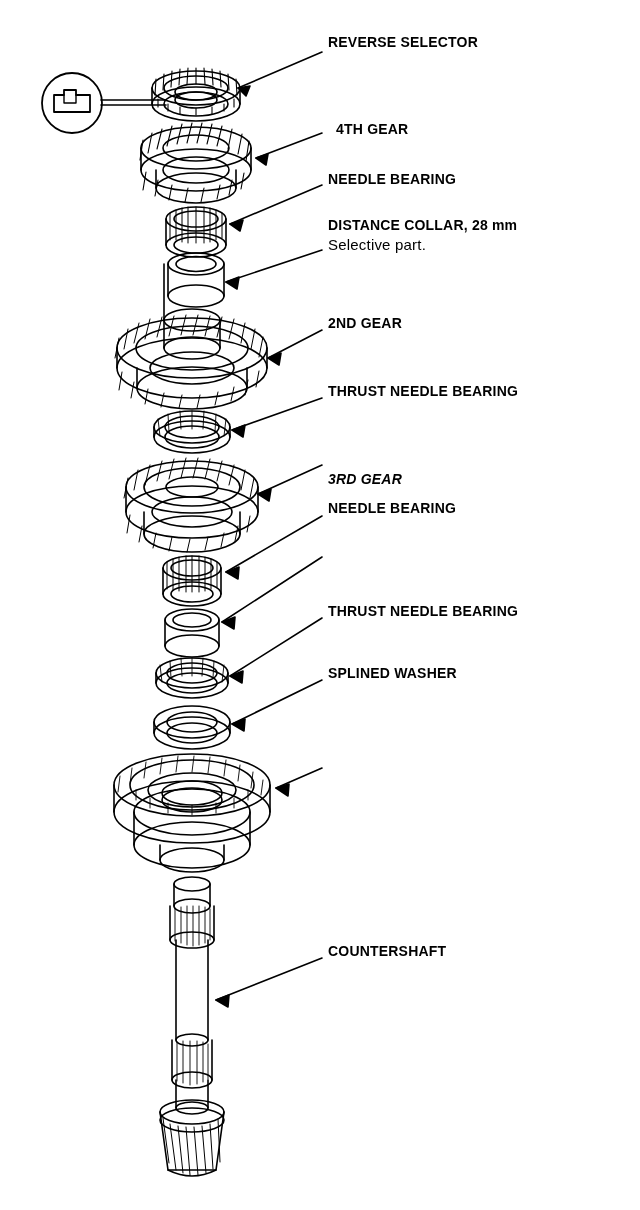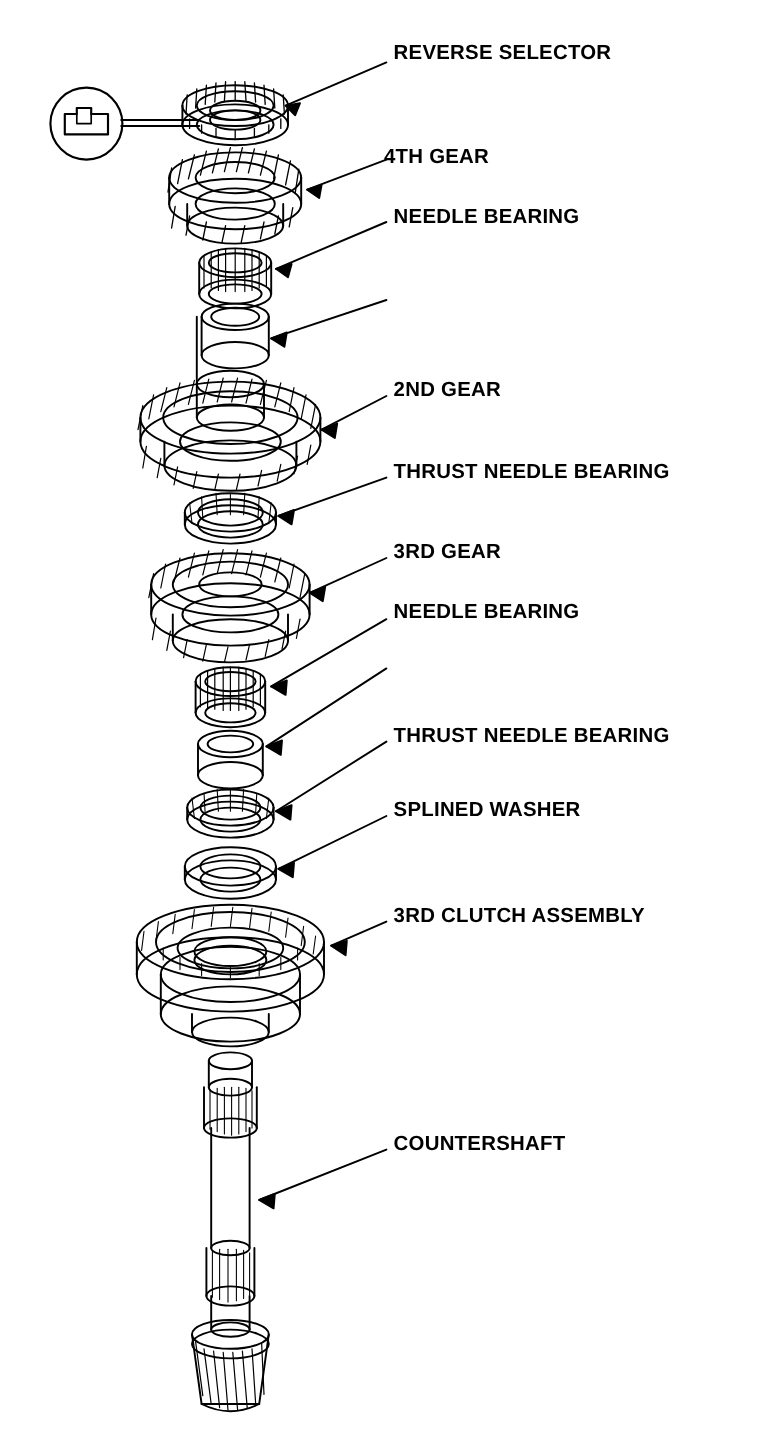--- a/index.html
+++ b/index.html
@@ -21,21 +21,21 @@
     position: absolute;
     left: 0;
     top: 0;
     width: 640px;
     height: 1210px;
   }
   .label {
     position: absolute;
     font-family: "Liberation Sans", sans-serif;
     font-weight: bold;
-    font-size: 17px;
+    font-size: 14px;
     letter-spacing: 0.2px;
     color: #000000;
     white-space: nowrap;
     line-height: 1.35;
   }
   .label.sub {
     font-weight: normal;
     font-size: 15px;
   }
   .label-group {
@@ -446,55 +446,56 @@
         <path d="M322 958 L216 1000"></path>
         <path d="M216 1000 L229 995 L228 1007 Z" fill="#000000"></path>
       </g>
     </g>
   </svg>
 
   <div class="label-group" style="left:328px; top:33px;">
     <span class="label">REVERSE SELECTOR</span>
   </div>
 
-  <div class="label-group" style="left:320px; top:120px;">
+  <div class="label-group" style="left:336px; top:120px;">
     <span class="label">4TH GEAR</span>
   </div>
 
   <div class="label-group" style="left:328px; top:170px;">
     <span class="label">NEEDLE BEARING</span>
   </div>
 
+  <div class="label-group" style="left:328px; top:216px;">
+    <span class="label">DISTANCE COLLAR, 28 mm</span>
+    <span class="label sub">Selective part.</span>
+  </div>
 
   <div class="label-group" style="left:328px; top:314px;">
     <span class="label">2ND GEAR</span>
   </div>
 
   <div class="label-group" style="left:328px; top:382px;">
     <span class="label">THRUST NEEDLE BEARING</span>
   </div>
 
-  <div class="label-group" style="left:328px; top:449px;">
+  <div class="label-group" style="left:328px; top:470px;font-style:italic;">
     <span class="label">3RD GEAR</span>
   </div>
 
   <div class="label-group" style="left:328px; top:499px;">
     <span class="label">NEEDLE BEARING</span>
   </div>
 
 
   <div class="label-group" style="left:328px; top:602px;">
     <span class="label">THRUST NEEDLE BEARING</span>
   </div>
 
   <div class="label-group" style="left:328px; top:664px;text-align:right;">
     <span class="label">SPLINED WASHER</span>
   </div>
 
-  <div class="label-group" style="left:328px; top:752px;">
-    <span class="label">3RD CLUTCH ASSEMBLY</span>
-  </div>
 
   <div class="label-group" style="left:328px; top:942px;text-align:right;">
     <span class="label">COUNTERSHAFT</span>
   </div>
 
 </div>
 
 </body></html>

